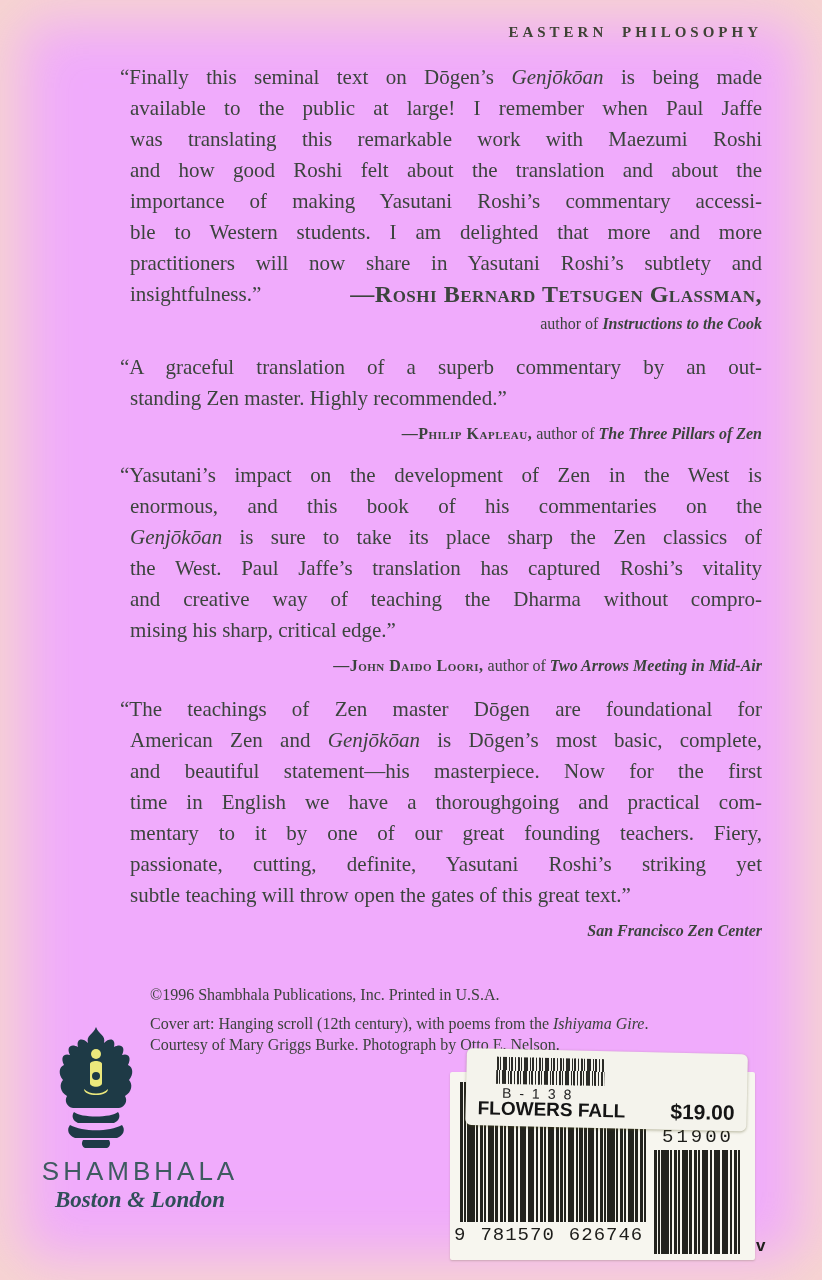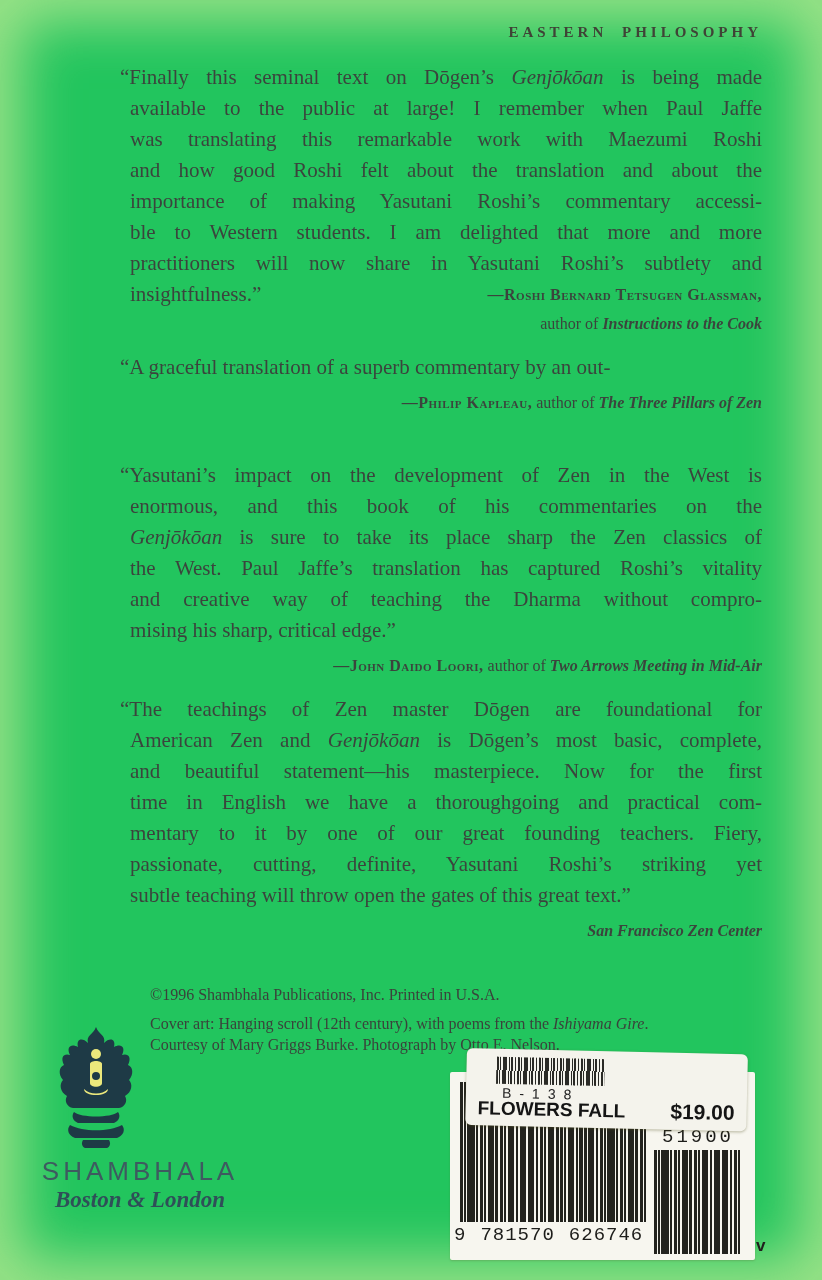--- a/index.html
+++ b/index.html
@@ -1,34 +1,34 @@
 <!DOCTYPE html>
 <html><head>
 <meta charset="utf-8">
 <title>Book back cover</title>
 <style>
   html,body{margin:0;padding:0;background:#eeea7e;}
-  .page{position:relative;width:822px;height:1280px;background:#22c55e;overflow:hidden;
+  .page{position:relative;width:822px;height:1280px;background:#f0abfc;overflow:hidden;
         font-family:"Liberation Serif","DejaVu Serif",serif;}
   .light-frame{position:absolute;inset:0;pointer-events:none;
         box-shadow:inset 0 0 55px 22px rgba(252,250,170,0.55);}
   
   .category{position:absolute;top:24px;right:60px;font-size:15px;font-weight:bold;
         letter-spacing:4px;word-spacing:7px;color:#3f4336;}
   
   .quote{position:absolute;left:120px;width:642px;color:#3b443d;
         font-size:21px;line-height:31px;}
   .qlines > div{text-align:justify;text-align-last:justify;padding-left:10px;}
   .qlines > div:first-child{padding-left:0;}
   .qlines.endleft > div:last-child{text-align-last:left;}
   .i{font-style:italic;}
   .bi{font-weight:bold;font-style:italic;}
   .a{font-variant:small-caps;font-weight:600;letter-spacing:0.5px;}
   .splitline{display:flex;justify-content:space-between;align-items:flex-start;padding-left:10px;}
-  .splitline .a{font-size:16px;}
+  .splitline .a{font-size:24px;}
   .byline{font-size:16px;line-height:27px;}
   .byline > div{text-align:right;}
   .byline.gap{margin-top:6px;}
   
   .imprint{position:absolute;left:150px;top:984px;width:560px;font-size:16px;line-height:21px;color:#3a423b;}
   .imprint > div{text-align:left;text-align-last:left;}
   .imprint > div:first-child{margin-bottom:8px;}
   
   .emblem{position:absolute;left:57px;top:1026px;}
   .pubblock{position:absolute;left:30px;top:1156px;width:220px;text-align:center;}
@@ -97,20 +97,21 @@
       <span class="a">—Roshi Bernard Tetsugen Glassman,</span>
     </div>
     <div class="byline">
         <div><span>author of </span><span class="bi">Instructions to the Cook</span></div>
       </div>
   </div>
 
   <div class="quote" style="top:352px;">
     <div class="qlines endleft">
         <div><span>“A graceful translation of a superb commentary by an out-</span></div>
+        <div><span>standing Zen master.  Highly recommended.”</span></div>
       </div>
     <div class="byline gap">
         <div><span class="a">—Philip Kapleau,</span><span> author of </span><span class="bi">The Three Pillars of Zen</span></div>
       </div>
   </div>
 
   <div class="quote" style="top:460px;">
     <div class="qlines endleft">
         <div><span>“Yasutani’s impact on the development of Zen in the West is</span></div>
         <div><span>enormous, and this book of his commentaries on the</span></div>

